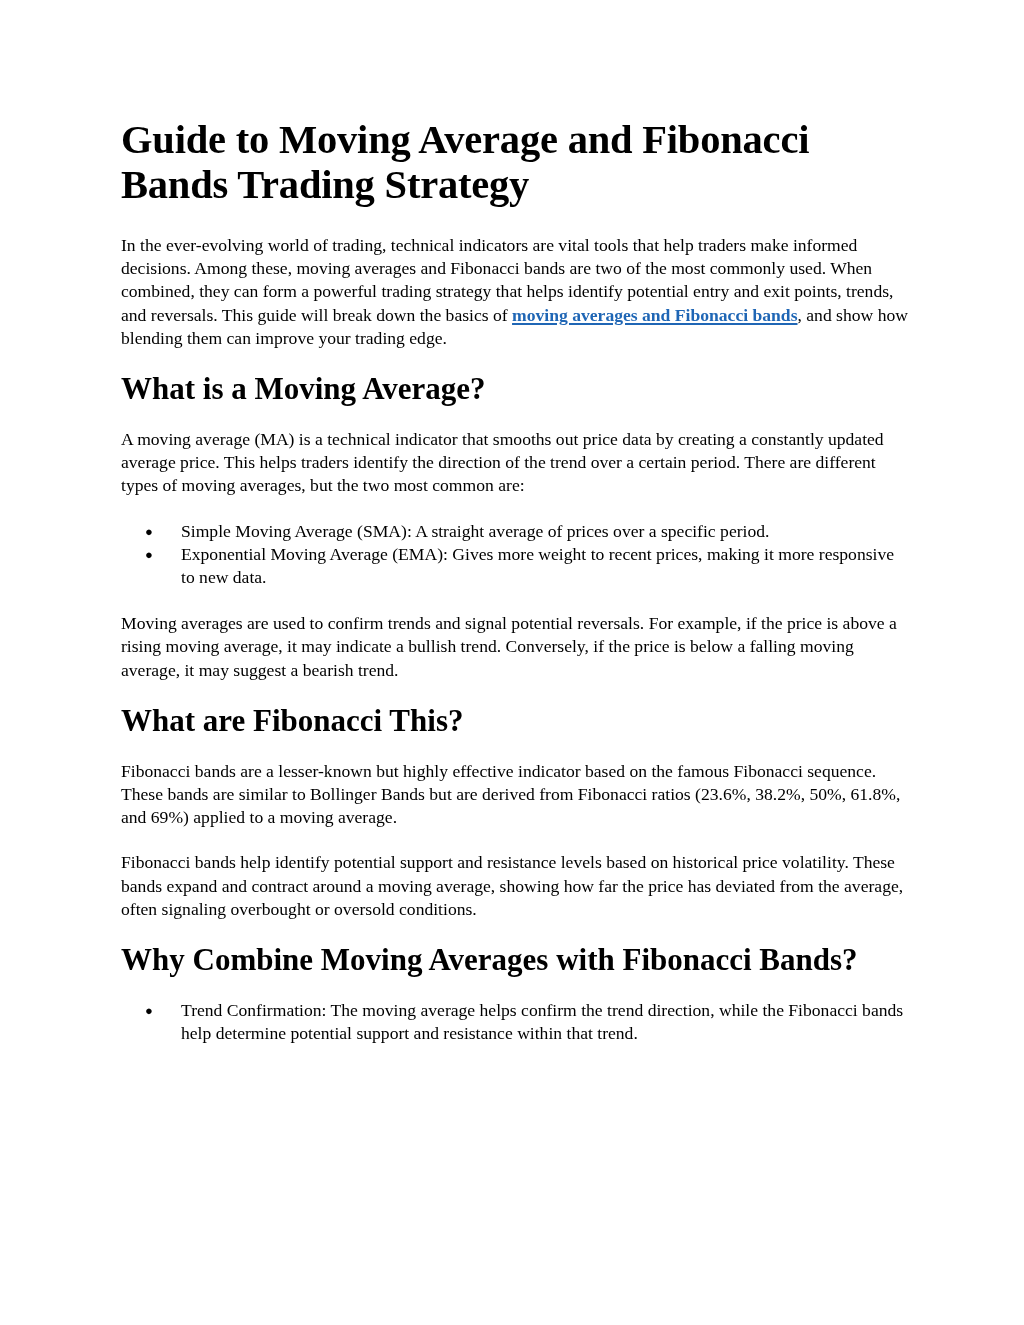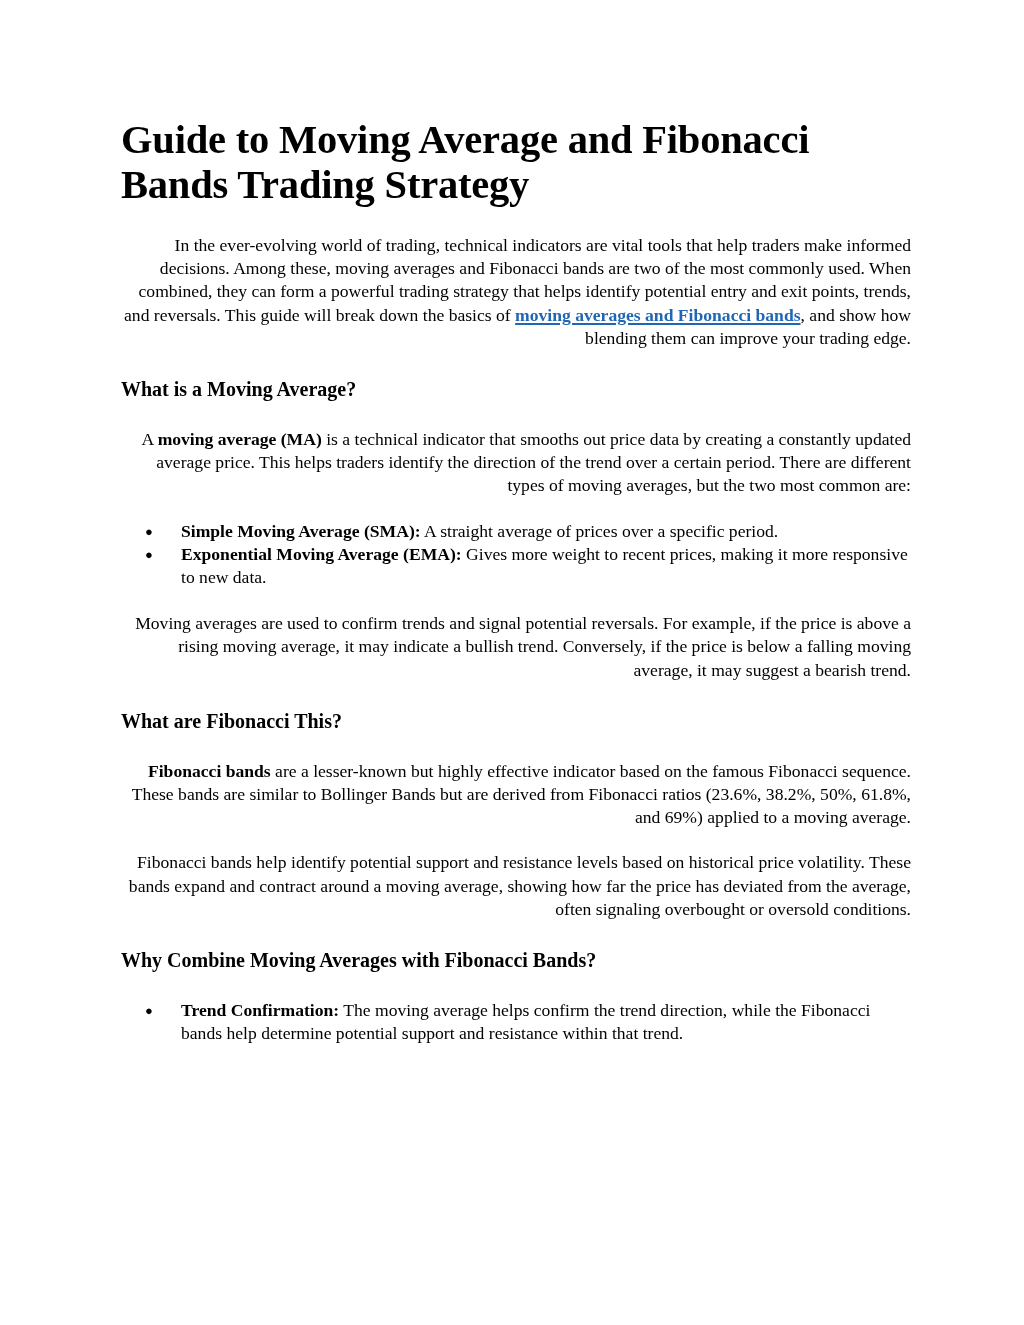--- a/index.html
+++ b/index.html
@@ -22,51 +22,50 @@
       width: 790px;
     }
     h1 {
       font-size: 40.5px;
       line-height: 45px;
       font-weight: bold;
       margin: 0 0 27px 0;
       letter-spacing: -0.2px;
     }
     h2 {
-      font-size: 20px;
+      font-size: 31px;
       line-height: 34px;
       font-weight: bold;
       margin: 0 0 22px 0;
     }
     p {
       font-size: 17.6px;
       line-height: 23.2px;
       margin: 0 0 22px 0;
-      text-align: right;
     }
     ul {
       list-style: none;
       margin: 0 0 23px 0;
       padding: 0;
     }
     li {
       position: relative;
       font-size: 17.6px;
       line-height: 23.2px;
       padding-left: 60px;
       margin: 0;
     }
     .bullet {
       position: absolute;
       left: 24px;
       top: 0;
       font-size: 13px;
       line-height: 23.2px;
     }
-    b { font-weight: bold; }
+    b { font-weight: normal; }
     a.link {
       color: #1f66b5;
       font-weight: bold;
       text-decoration: underline;
       text-decoration-thickness: 1.5px;
       text-underline-offset: 2px;
     }
     .sec1-h2 { margin-top: 15px; }
   </style>
 </head>

